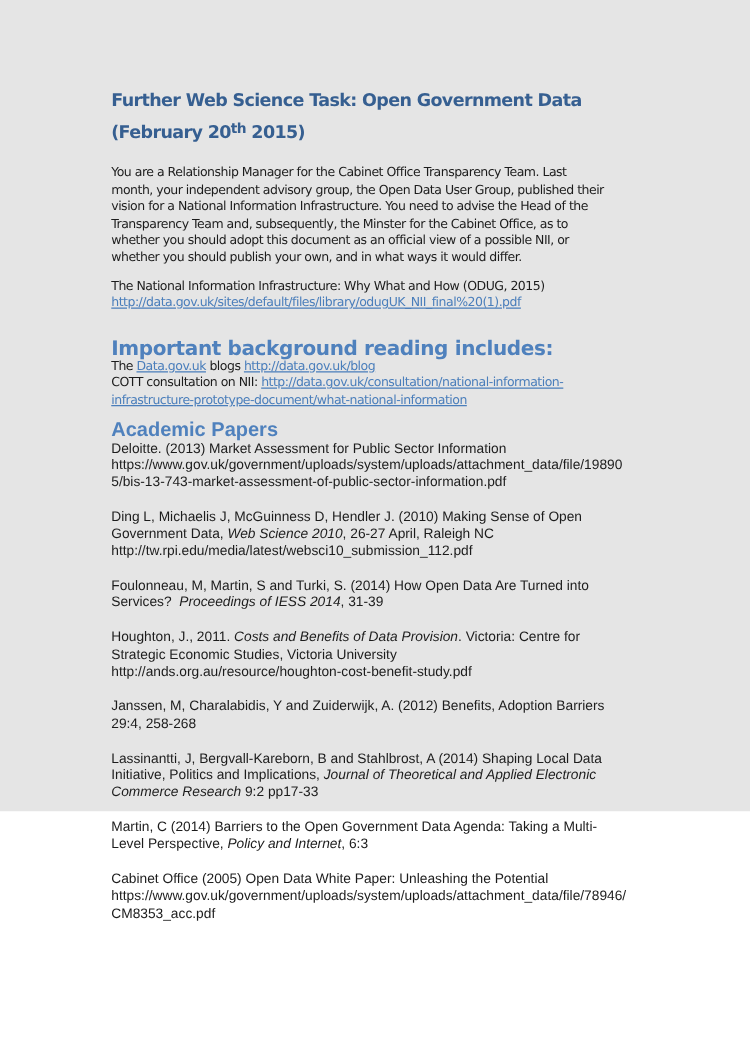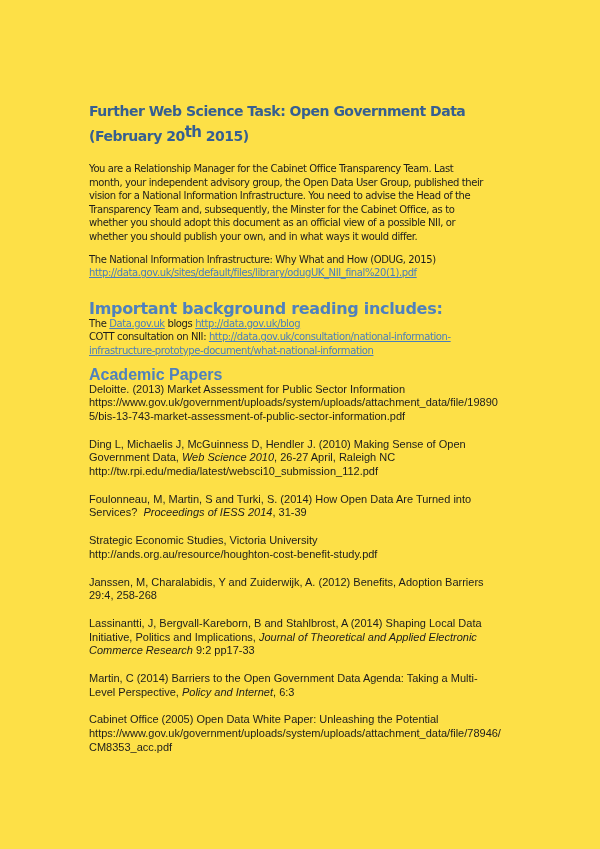--- a/index.html
+++ b/index.html
@@ -2,31 +2,31 @@
 <html style="--heading: #365F91; --subheading: #4F81BD; --link: #4A7EBB; --body: #1C1C1C;"><head>
 <meta charset="utf-8">
 <style>
   :root{
     --heading:#365F91; --subheading:#4F81BD; --link:#4A7EBB; --body:#1C1C1C;
   }
   *{margin:0;padding:0;box-sizing:border-box;}
   html,body{background:#ffffff;}
   body{width:600px;height:849px;overflow:hidden;}
   .page{
-    width:600px;height:849px;
-    padding:101px 70px 30px 89px;
-    background:#fde047;
+    width:600px;height:649px;
+    padding:71px 70px 30px 89px;
+    background:#e5e5e5;
   }
   .line{white-space:pre;}
   .title{
     font-family:"DejaVu Sans",sans-serif;font-weight:bold;
     font-size:14px;line-height:21px;letter-spacing:-0.5px;
     color:var(--heading);margin-bottom:15px;
   }
-  .title sup{font-size:15px;vertical-align:4px;}
+  .title sup{font-size:11px;vertical-align:4px;}
   .body-text{
     font-family:"DejaVu Sans",sans-serif;
     font-size:10px;line-height:13.6px;letter-spacing:-0.4px;
     color:var(--body);
   }
   .subhead{
     font-family:"DejaVu Sans",sans-serif;font-weight:bold;
     font-size:16px;line-height:14px;letter-spacing:-0.3px;
     color:var(--subheading);
   }
@@ -89,20 +89,21 @@
   <div class="ref mb14">
       <div class="line"><span>Ding L, Michaelis J, McGuinness D, Hendler J. (2010) Making Sense of Open</span></div>
       <div class="line"><span>Government Data, </span><span class="it">Web Science 2010</span><span>, 26-27 April, Raleigh NC</span></div>
       <div class="line"><span>http://tw.rpi.edu/media/latest/websci10_submission_112.pdf</span></div>
     </div>
   <div class="ref mb14">
       <div class="line"><span>Foulonneau, M, Martin, S and Turki, S. (2014) How Open Data Are Turned into</span></div>
       <div class="line"><span>Services?  </span><span class="it">Proceedings of IESS 2014</span><span>, 31-39</span></div>
     </div>
   <div class="ref mb14">
+      <div class="line"><span>Houghton, J., 2011. </span><span class="it">Costs and Benefits of Data Provision</span><span>. Victoria: Centre for</span></div>
       <div class="line"><span>Strategic Economic Studies, Victoria University</span></div>
       <div class="line"><span>http://ands.org.au/resource/houghton-cost-benefit-study.pdf</span></div>
     </div>
   <div class="ref mb14">
       <div class="line"><span>Janssen, M, Charalabidis, Y and Zuiderwijk, A. (2012) Benefits, Adoption Barriers</span></div>
       <div class="line"><span>29:4, 258-268</span></div>
     </div>
   <div class="ref mb14">
       <div class="line"><span>Lassinantti, J, Bergvall-Kareborn, B and Stahlbrost, A (2014) Shaping Local Data</span></div>
       <div class="line"><span>Initiative, Politics and Implications, </span><span class="it">Journal of Theoretical and Applied Electronic</span></div>

